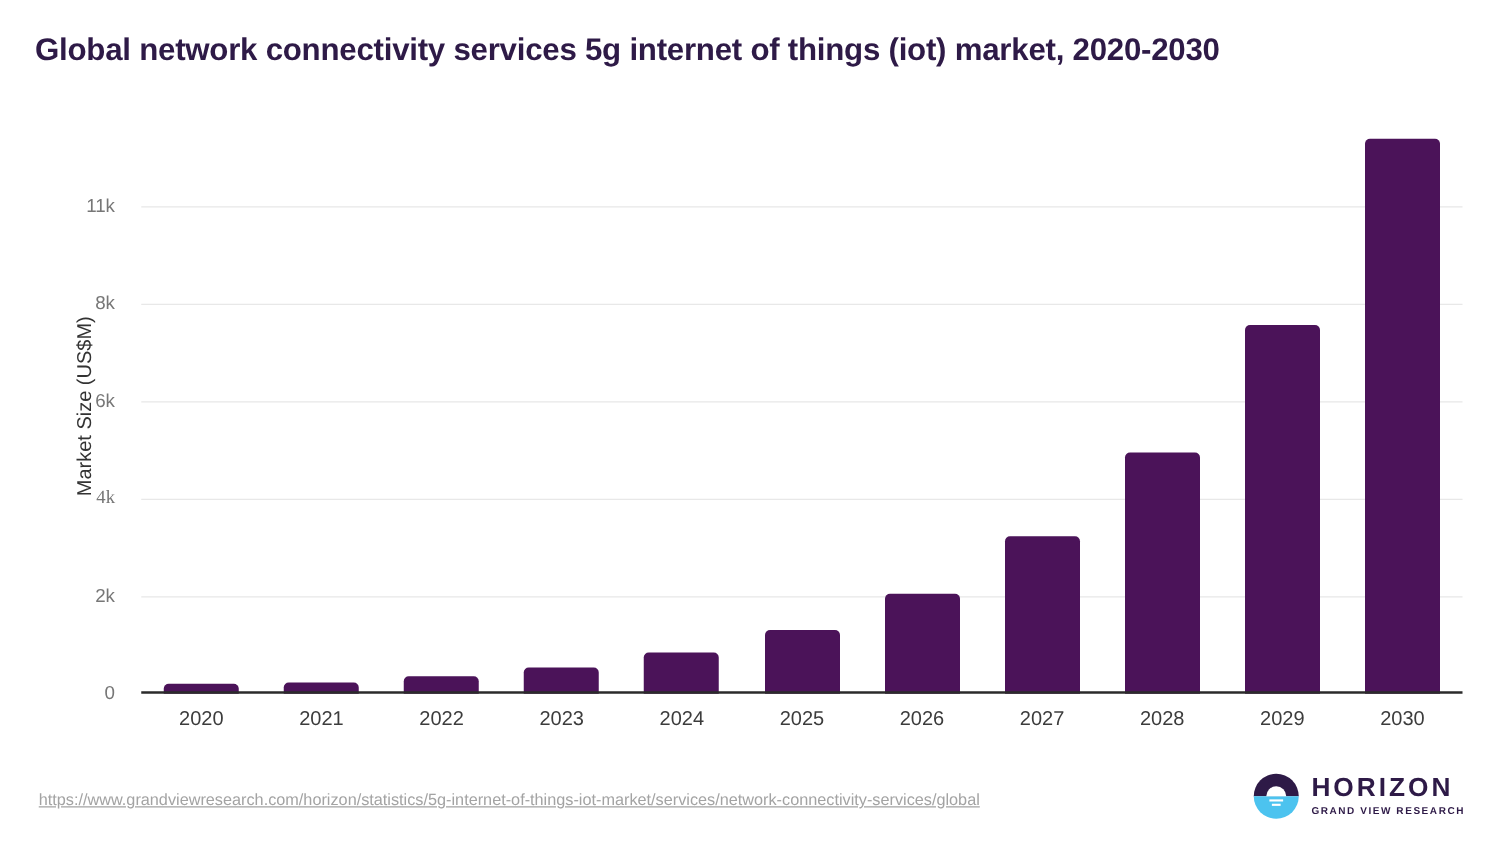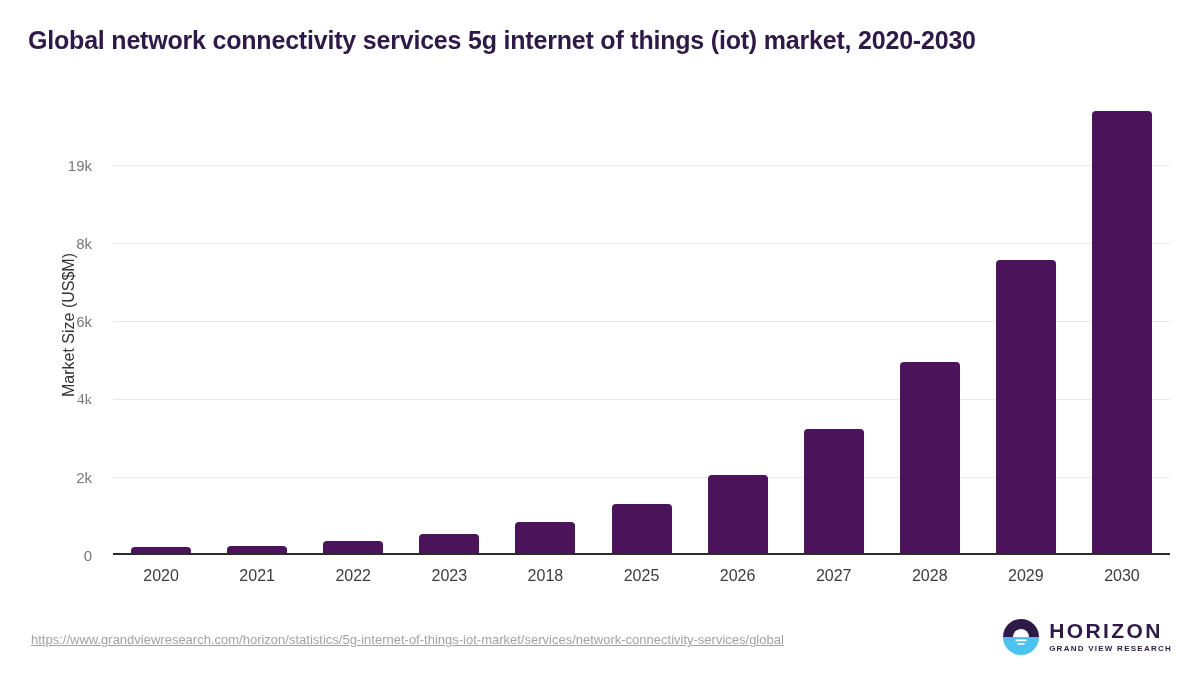--- a/index.html
+++ b/index.html
@@ -164,21 +164,21 @@
   <div id="y-axis-title-wrap">
     <div id="y-axis-title">Market Size (US$M)</div>
   </div>
 
   <div id="y-ticks">
       <div class="ytick-label" style="top: 460px;">0</div>
       <div class="ytick-label" style="top: 382.034px;">2k</div>
       <div class="ytick-label" style="top: 304.068px; font-family: Liberation Serif, serif;">4k</div>
       <div class="ytick-label" style="top: 226.102px;">6k</div>
       <div class="ytick-label" style="top: 148.136px;">8k</div>
-      <div class="ytick-label" style="top: 70.1695px;">19k</div>
+      <div class="ytick-label" style="top: 70.1695px;">11k</div>
     </div>
 
   <div id="plot-area">
     <div id="gridlines">
         <div class="gridline" style="top: 382.034px;"></div>
         <div class="gridline" style="top: 304.068px;"></div>
         <div class="gridline" style="top: 226.102px;"></div>
         <div class="gridline" style="top: 148.136px;"></div>
         <div class="gridline" style="top: 70.1695px;"></div>
       </div>
@@ -194,21 +194,21 @@
         <div class="bar" title="2028: 4960" style="left: 786.773px; width: 60px; height: 193.356px; background: rgb(75, 19, 89);"></div>
         <div class="bar" title="2029: 7570" style="left: 882.864px; width: 60px; height: 295.102px; background: rgb(75, 19, 89);"></div>
         <div class="bar" title="2030: 11400" style="left: 978.955px; width: 60px; height: 444.407px; background: rgb(75, 19, 89);"></div>
       </div>
     <div class="axis-line"></div>
     <div id="xticks">
         <div class="xtick-label" style="left: 48.0455px;">2020</div>
         <div class="xtick-label" style="left: 144.136px;">2021</div>
         <div class="xtick-label" style="left: 240.227px;">2022</div>
         <div class="xtick-label" style="left: 336.318px;">2023</div>
-        <div class="xtick-label" style="left: 432.409px;">2018</div>
+        <div class="xtick-label" style="left: 432.409px;">2024</div>
         <div class="xtick-label" style="left: 528.5px; text-align: center;">2025</div>
         <div class="xtick-label" style="left: 624.591px;">2026</div>
         <div class="xtick-label" style="left: 720.682px;">2027</div>
         <div class="xtick-label" style="left: 816.773px;">2028</div>
         <div class="xtick-label" style="left: 912.864px;">2029</div>
         <div class="xtick-label" style="left: 1008.95px; text-align: right;">2030</div>
       </div>
   </div>
 
   <div id="source-url">https://www.grandviewresearch.com/horizon/statistics/5g-internet-of-things-iot-market/services/network-connectivity-services/global</div>

